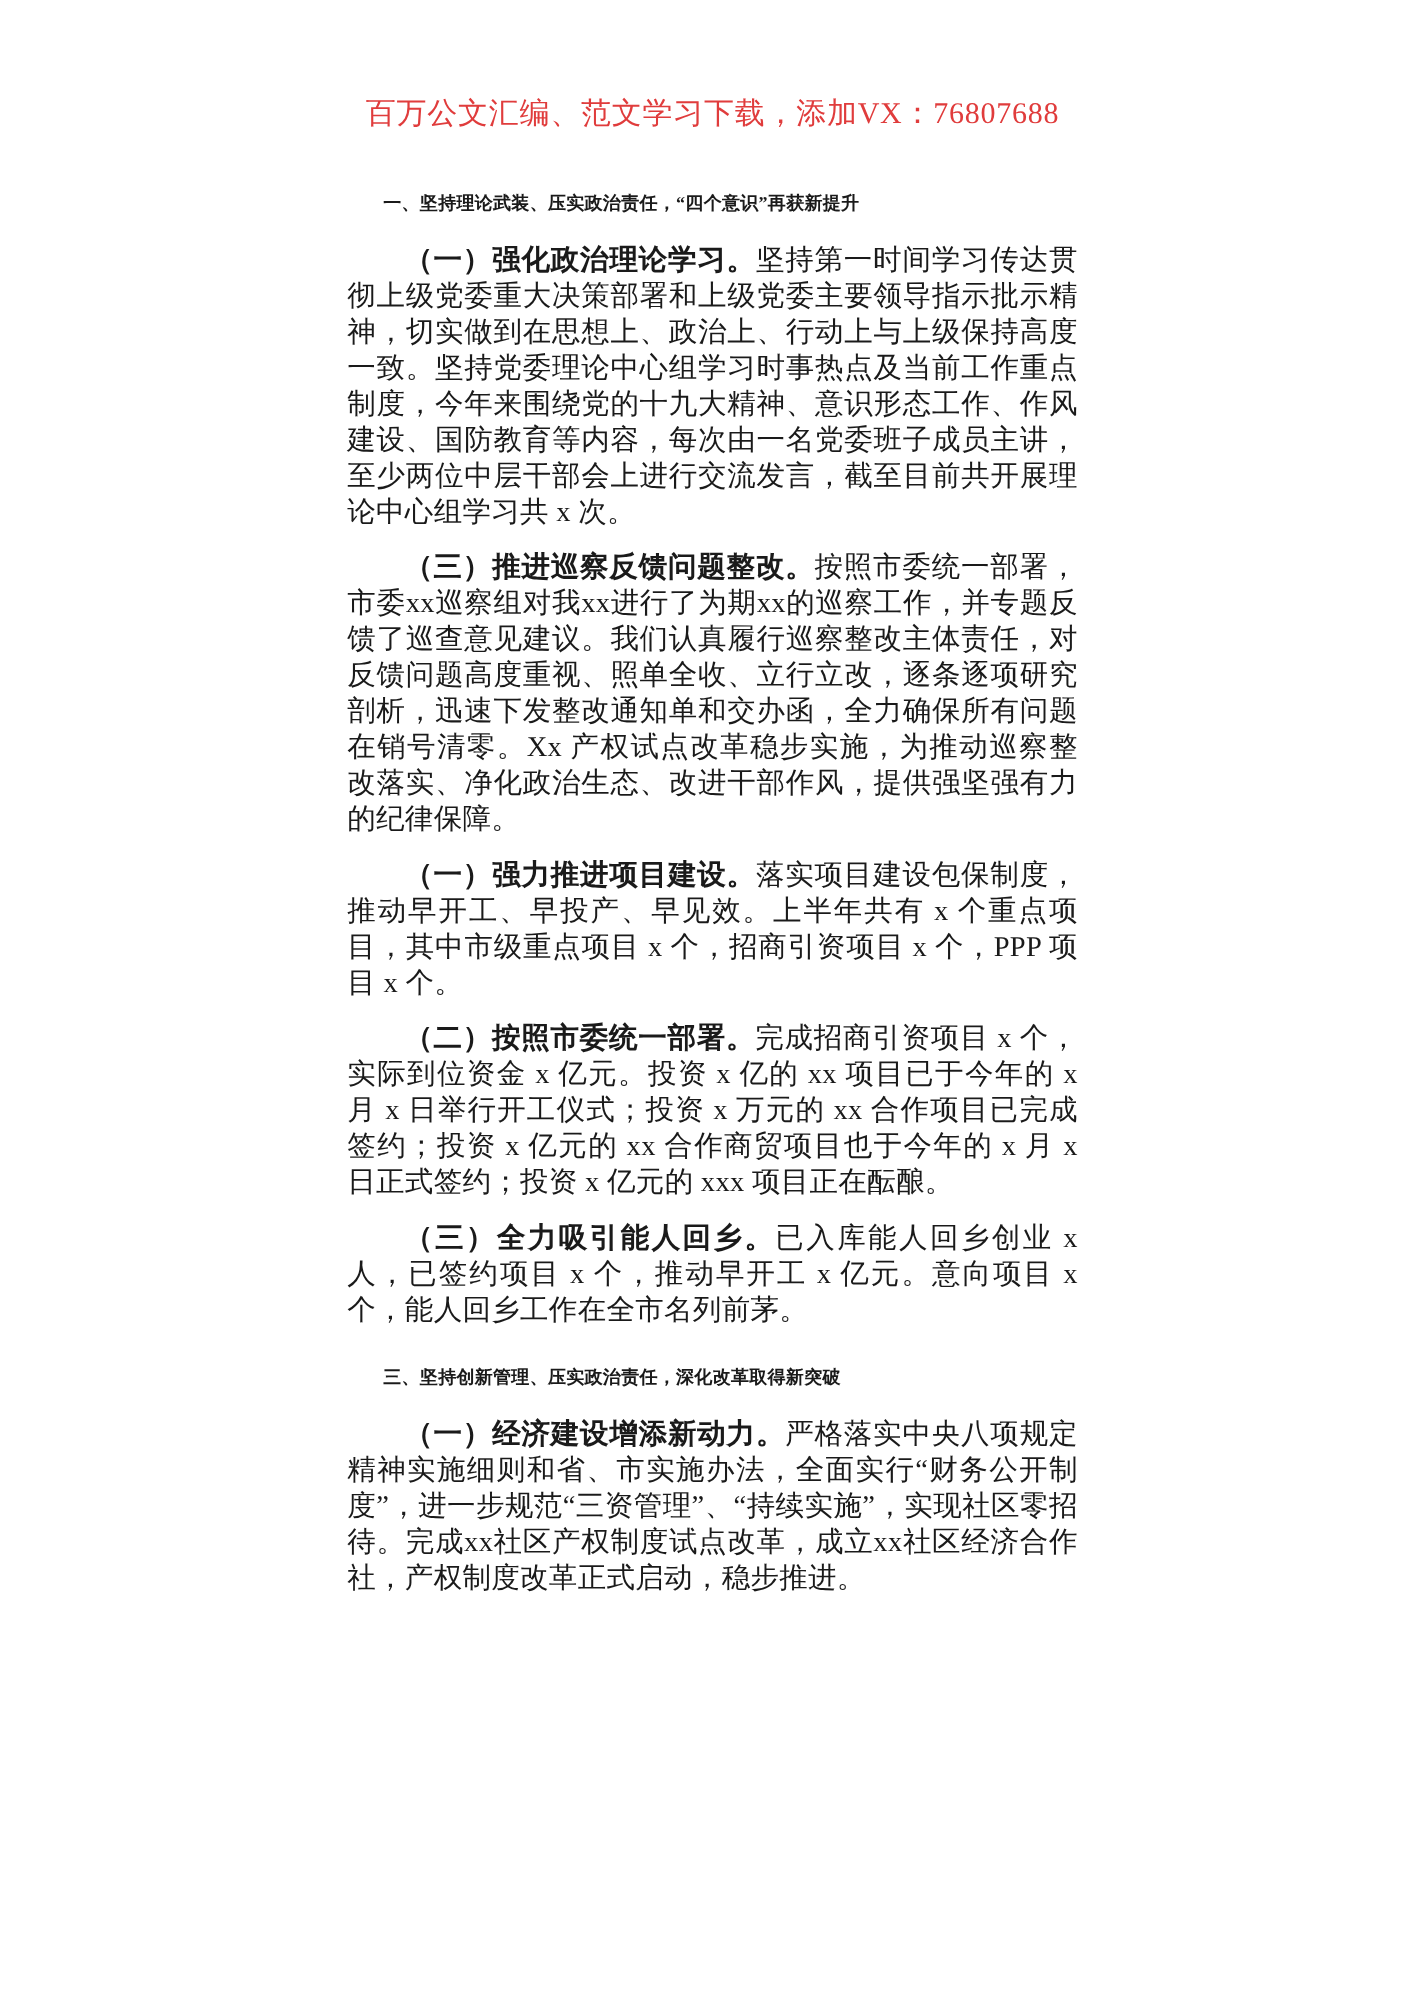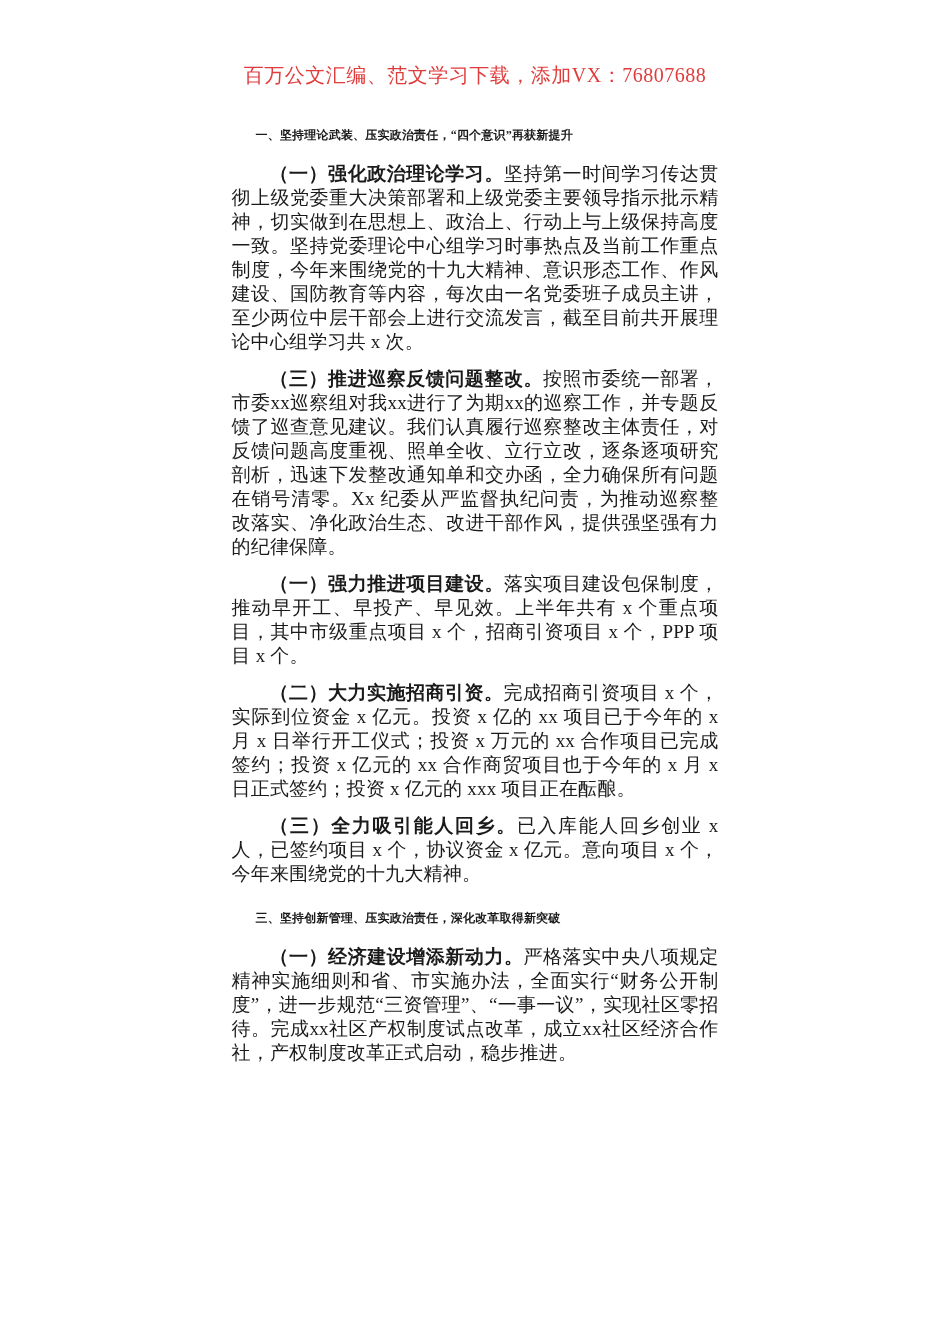--- a/index.html
+++ b/index.html
@@ -54,27 +54,27 @@
   <div class="promo" style="color: rgb(224, 60, 60);">百万公文汇编、范文学习下载，添加VX：76807688</div>
 
   <div class="content">
 
 
     <h2>一、坚持理论武装、压实政治责任，“四个意识”再获新提升</h2>
 
     <p><span class="lead">（一）强化政治理论学习。</span><span>坚持第一时间学习传达贯彻上级党委重大决策部署和上级党委主要领导指示批示精神，切实做到在思想上、政治上、行动上与上级保持高度一致。坚持党委理论中心组学习时事热点及当前工作重点制度，今年来围绕党的十九大精神、意识形态工作、作风建设、国防教育等内容，每次由一名党委班子成员主讲，至少两位中层干部会上进行交流发言，截至目前共开展理论中心组学习共 x 次。</span></p>
 
 
-    <p><span class="lead">（三）推进巡察反馈问题整改。</span><span>按照市委统一部署，市委xx巡察组对我xx进行了为期xx的巡察工作，并专题反馈了巡查意见建议。我们认真履行巡察整改主体责任，对反馈问题高度重视、照单全收、立行立改，逐条逐项研究剖析，迅速下发整改通知单和交办函，全力确保所有问题在销号清零。Xx 纪委从严监督执纪问责，为推动巡察整改落实、净化政治生态、改进干部作风，提供强坚强有力的纪律保障。</span></p>
+    <p><span class="lead">（三）推进巡察反馈问题整改。</span><span>按照市委统一部署，市委xx巡察组对我xx进行了为期xx的巡察工作，并专题反馈了巡查意见建议。我们认真履行巡察整改主体责任，对反馈问题高度重视、照单全收、立行立改，逐条逐项研究剖析，迅速下发整改通知单和交办函，全力确保所有问题在销号清零。Xx 产权试点改革稳步实施，为推动巡察整改落实、净化政治生态、改进干部作风，提供强坚强有力的纪律保障。</span></p>
 
 
     <p><span class="lead">（一）强力推进项目建设。</span><span>落实项目建设包保制度，推动早开工、早投产、早见效。上半年共有 x 个重点项目，其中市级重点项目 x 个，招商引资项目 x 个，PPP 项目 x 个。</span></p>
 
-    <p><span class="lead">（二）大力实施招商引资。</span><span>完成招商引资项目 x 个，实际到位资金 x 亿元。投资 x 亿的 xx 项目已于今年的 x 月 x 日举行开工仪式；投资 x 万元的 xx 合作项目已完成签约；投资 x 亿元的 xx 合作商贸项目也于今年的 x 月 x 日正式签约；投资 x 亿元的 xxx 项目正在酝酿。</span></p>
+    <p><span class="lead">（二）按照市委统一部署。</span><span>完成招商引资项目 x 个，实际到位资金 x 亿元。投资 x 亿的 xx 项目已于今年的 x 月 x 日举行开工仪式；投资 x 万元的 xx 合作项目已完成签约；投资 x 亿元的 xx 合作商贸项目也于今年的 x 月 x 日正式签约；投资 x 亿元的 xxx 项目正在酝酿。</span></p>
 
-    <p><span class="lead">（三）全力吸引能人回乡。</span><span>已入库能人回乡创业 x 人，已签约项目 x 个，协议资金 x 亿元。意向项目 x 个，今年来围绕党的十九大精神。</span></p>
+    <p><span class="lead">（三）全力吸引能人回乡。</span><span>已入库能人回乡创业 x 人，已签约项目 x 个，推动早开工 x 亿元。意向项目 x 个，能人回乡工作在全市名列前茅。</span></p>
 
     <h2>三、坚持创新管理、压实政治责任，深化改革取得新突破</h2>
 
-    <p><span class="lead">（一）经济建设增添新动力。</span><span>严格落实中央八项规定精神实施细则和省、市实施办法，全面实行“财务公开制度”，进一步规范“三资管理”、“一事一议”，实现社区零招待。完成xx社区产权制度试点改革，成立xx社区经济合作社，产权制度改革正式启动，稳步推进。</span></p>
+    <p><span class="lead">（一）经济建设增添新动力。</span><span>严格落实中央八项规定精神实施细则和省、市实施办法，全面实行“财务公开制度”，进一步规范“三资管理”、“持续实施”，实现社区零招待。完成xx社区产权制度试点改革，成立xx社区经济合作社，产权制度改革正式启动，稳步推进。</span></p>
 
   </div>
 </div>
 
 </body></html>

